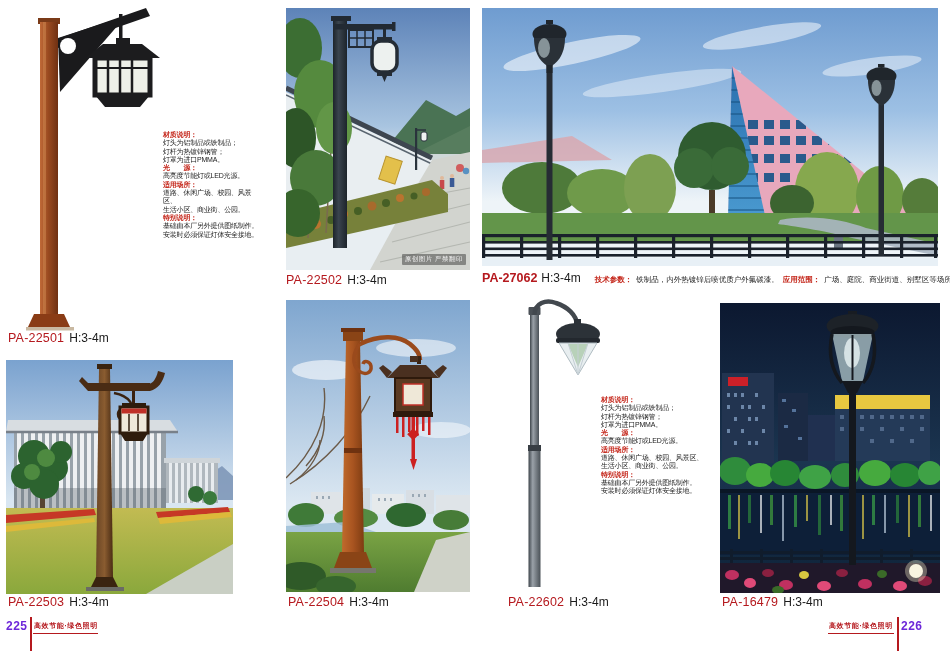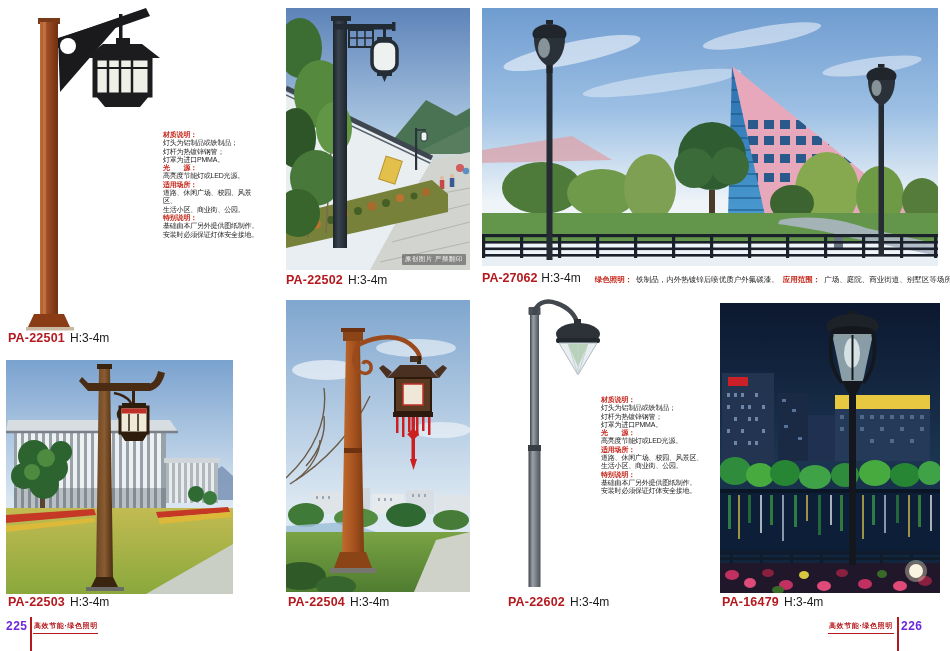--- a/index.html
+++ b/index.html
@@ -2,21 +2,21 @@
 <html><head>
 <meta charset="utf-8">
 <style>
   html,body{margin:0;padding:0;background:#888;}
   #page{position:relative;width:950px;height:651px;background:#ffffff;overflow:hidden;
         font-family:"Liberation Sans","DejaVu Sans",sans-serif;}
   .abs{position:absolute;}
   .photo{position:absolute;overflow:hidden;}
   .photo svg{display:block;}
   .plabel{display:flex;align-items:baseline;gap:5px;white-space:nowrap;}
-  .plabel .code{font-size:12.5px;font-weight:bold;color:#b5191e;letter-spacing:.2px;}
+  .plabel .code{font-size:12.5px;font-weight:normal;color:#b5191e;letter-spacing:.2px;}
   .plabel .ph{font-size:12px;font-weight:400;color:#1a1a1a;}
   .techline{display:flex;align-items:baseline;gap:4px;white-space:nowrap;}
   .tl{font-size:7.5px;font-weight:bold;color:#c5281c;}
   .tt{font-size:7.5px;color:#1a1a1a;}
   .spec{width:100px;font-size:7px;line-height:8.3px;color:#1a1a1a;letter-spacing:-.2px;}
   .spec .h{color:#c5281c;font-weight:bold;}
   .wm{position:absolute;right:4px;bottom:5px;background:rgba(70,70,70,.55);color:#f2f2f2;
       font-size:6.5px;padding:1px 3px;border-radius:1px;letter-spacing:.5px;}
   .pagenum{font-size:12px;font-weight:bold;color:#6d28d9;letter-spacing:.5px;}
   .slogan{font-size:7px;font-weight:bold;color:#b5191e;letter-spacing:.6px;white-space:nowrap;}
@@ -295,21 +295,21 @@
         <path d="M386,72 L413,72 C413,88 405,95 399.5,98 C394,95 386,88 386,72 Z" fill="#2a3138"></path>
         <ellipse cx="394.5" cy="80" rx="5" ry="8" fill="#b8c8cc" opacity=".65"></ellipse>
       </g>
     </svg>
   </div>
 
   <div class="techline abs" style="left:482px;top:271px">
     <span class="code" style="font-size:12.5px;font-weight:bold;color:#b5191e">PA-27062</span>
     <span class="ph" style="font-size:12px;color:#1a1a1a">H:3-4m</span>
     <span style="width:6px"></span>
-    <span class="tl">绿色照明：</span>
+    <span class="tl">技术参数：</span>
     <span class="tt">铁制品，内外热镀锌后喷优质户外氟碳漆。</span>
     <span class="tl">应用范围：</span>
     <span class="tt">广场、庭院、商业街道、别墅区等场所。</span>
   </div>
 
   <div class="photo" style="left:6px;top:360px;width:227px;height:234px">
     <svg width="227" height="234" viewBox="0 0 227 234">
       <defs>
         <linearGradient id="sky3" x1="0" y1="0" x2="0" y2="1">
           <stop offset="0" stop-color="#7aa2cf"></stop>

